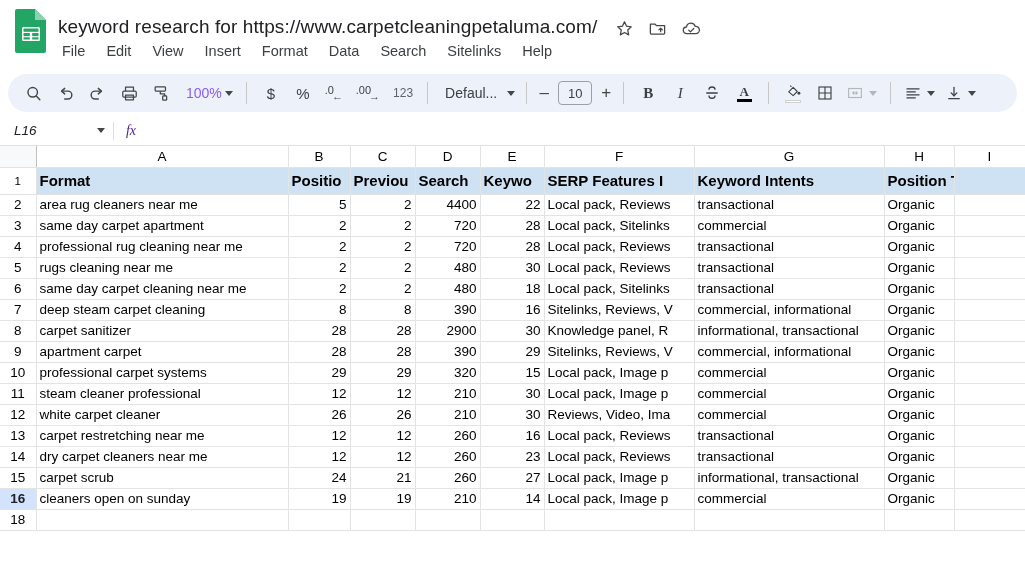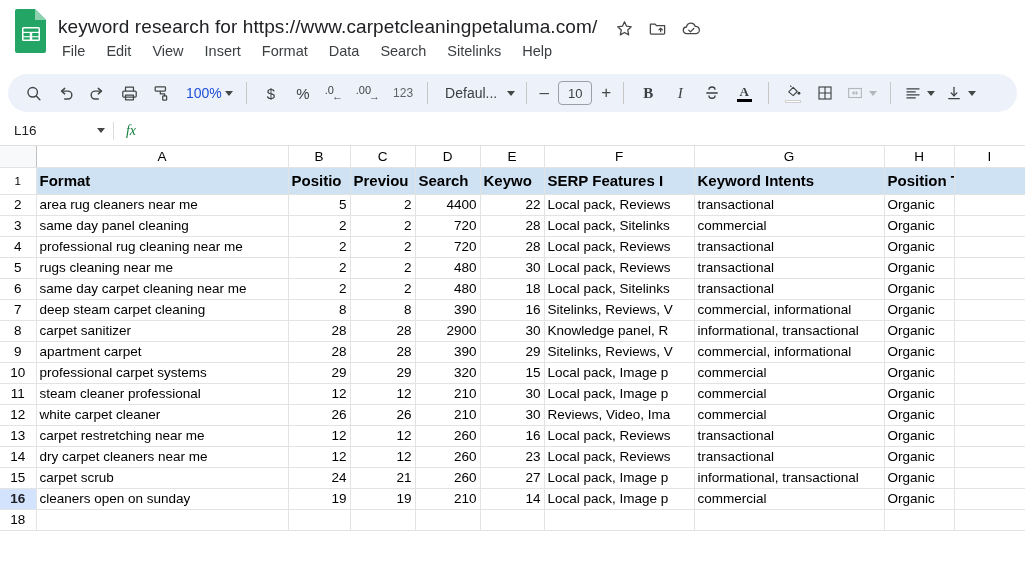--- a/index.html
+++ b/index.html
@@ -87,21 +87,21 @@
     flex: 0 0 auto;
     padding: 0 4px;
     cursor: default;
   }
   .tb-btn svg { display: block; }
   .tb-text { font-size: 13.5px; color: #3c4043; }
   .tb-zoom {
     display: flex; align-items: center; gap: 3px;
     padding: 0 4px 0 8px;
   }
-  .tb-zoom .zval { font-size: 14px; color: #1d4ed8; }
+  .tb-zoom .zval { font-size: 14px; color: #8b5cf6; }
   .tb-sep {
     width: 1px; height: 22px;
     background: #c7c7c7;
     margin: 0 7px;
     flex: 0 0 auto;
   }
   .tb-font {
     display: flex; align-items: center; gap: 10px;
     padding: 0 2px 0 8px;
     font-size: 14px; color: #3c4043;
@@ -132,27 +132,28 @@
     background: #ffffff;
     padding-left: 8px;
     font-size: 13px;
     color: #3c4043;
     border-bottom: 1px solid #e0e0e0;
   }
   .namebox {
     width: 105px;
     display: flex; align-items: center; justify-content: space-between;
     padding: 0 8px 0 6px;
+    font-style: italic;
   }
   .namebox .nb-val { font-size: 13.5px; color: #202124; }
   .fb-sep { width:1px; height:18px; background:#dadce0; }
   .fx {
     width: 34px; text-align:center;
     font-family: "Liberation Serif", serif;
-    font-style: italic; font-size: 14px; color: #15803d;
+    font-style: italic; font-size: 14px; color: #4c1d95;
   }
   .fb-input { flex:1; font-size:13px; color:#202124; }
 
   
   .grid {
     position: relative;
     width: 1025px;
     height: 428px;
     overflow: hidden;
     background: #ffffff;
@@ -494,21 +495,21 @@
           <td class="num">2</td>
           <td class="num">4400</td>
           <td class="num">22</td>
           <td class="txt">Local pack, Reviews</td>
           <td class="txt">transactional</td>
           <td class="txt">Organic</td>
           <td class="txt"></td>
         </tr>
         <tr class="data-row">
           <td class="rowhdr">3</td>
-          <td class="txt">same day panel cleaning</td>
+          <td class="txt">same day carpet apartment</td>
           <td class="num">2</td>
           <td class="num">2</td>
           <td class="num">720</td>
           <td class="num">28</td>
           <td class="txt">Local pack, Sitelinks</td>
           <td class="txt">commercial</td>
           <td class="txt">Organic</td>
           <td class="txt"></td>
         </tr>
         <tr class="data-row">

